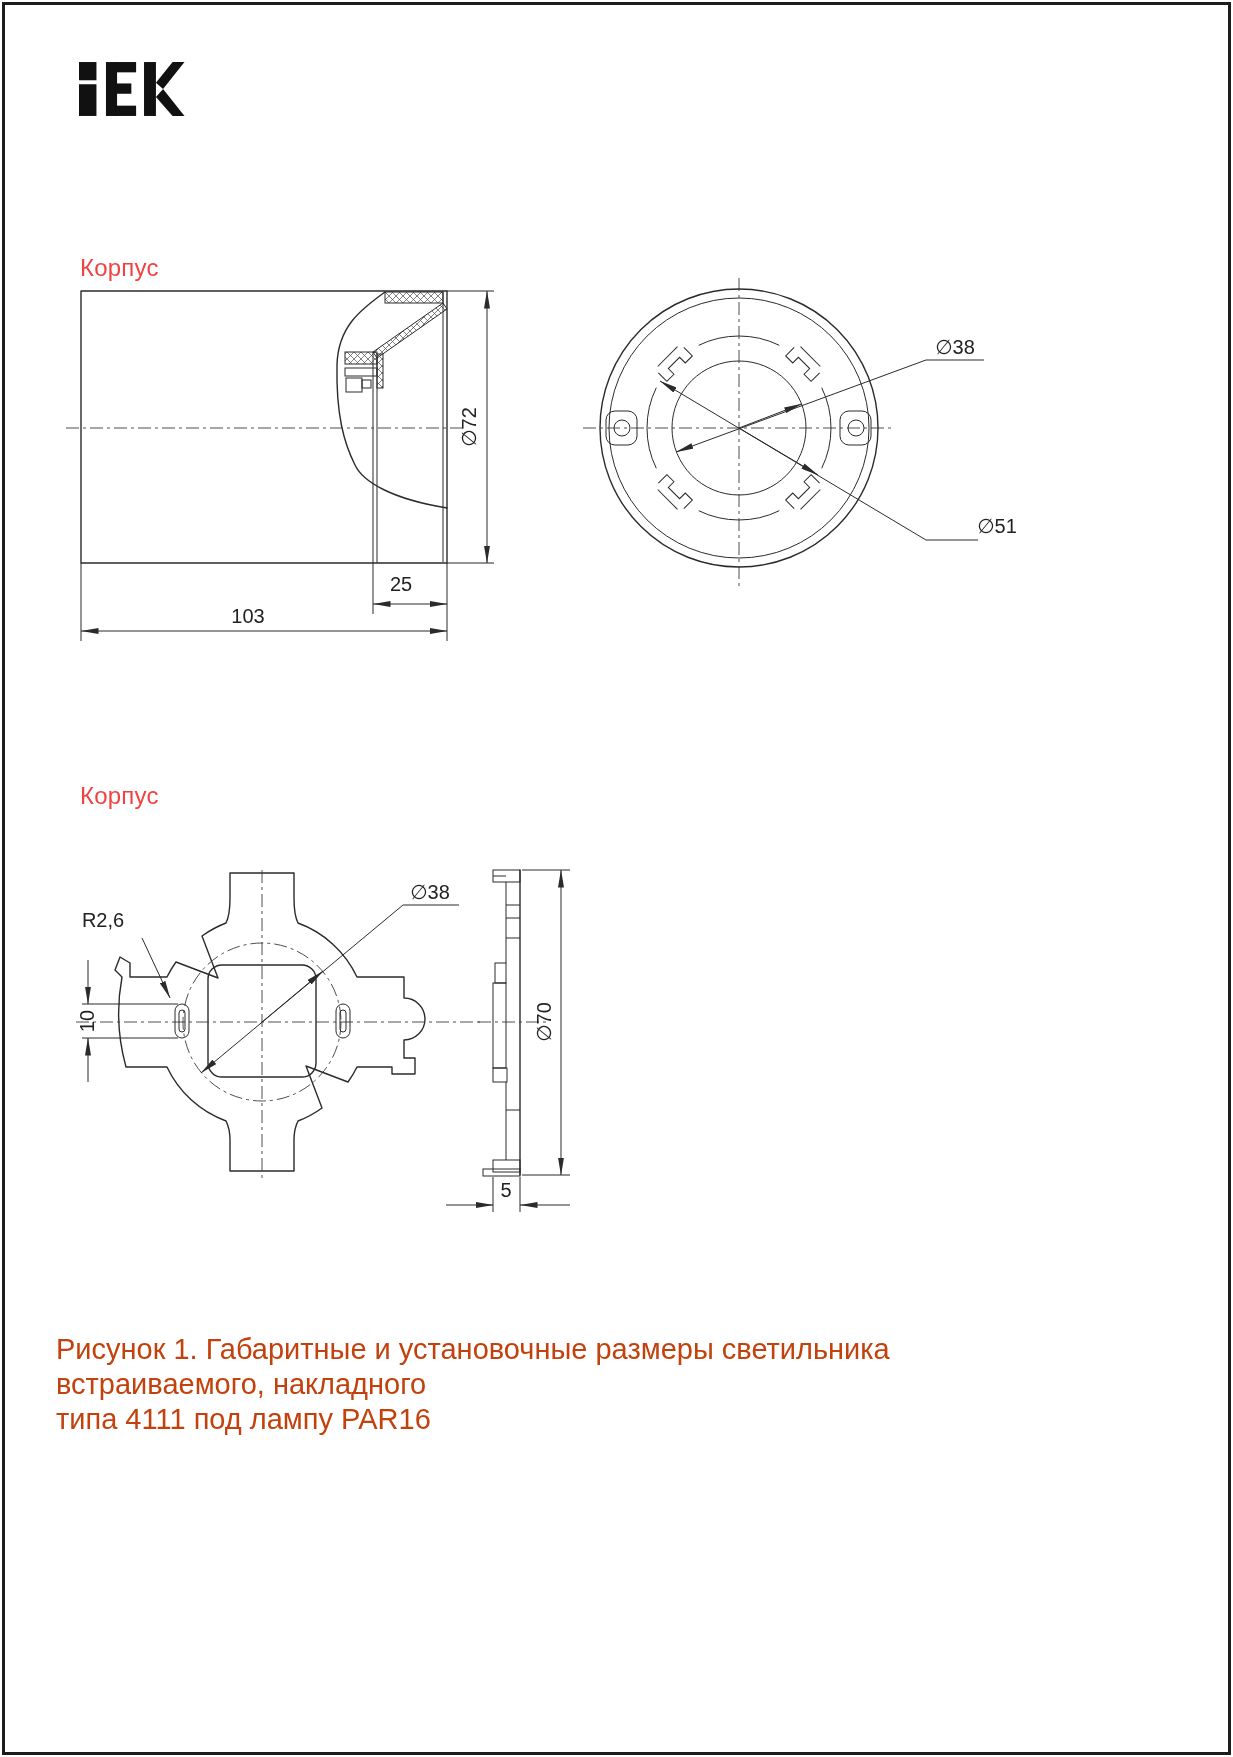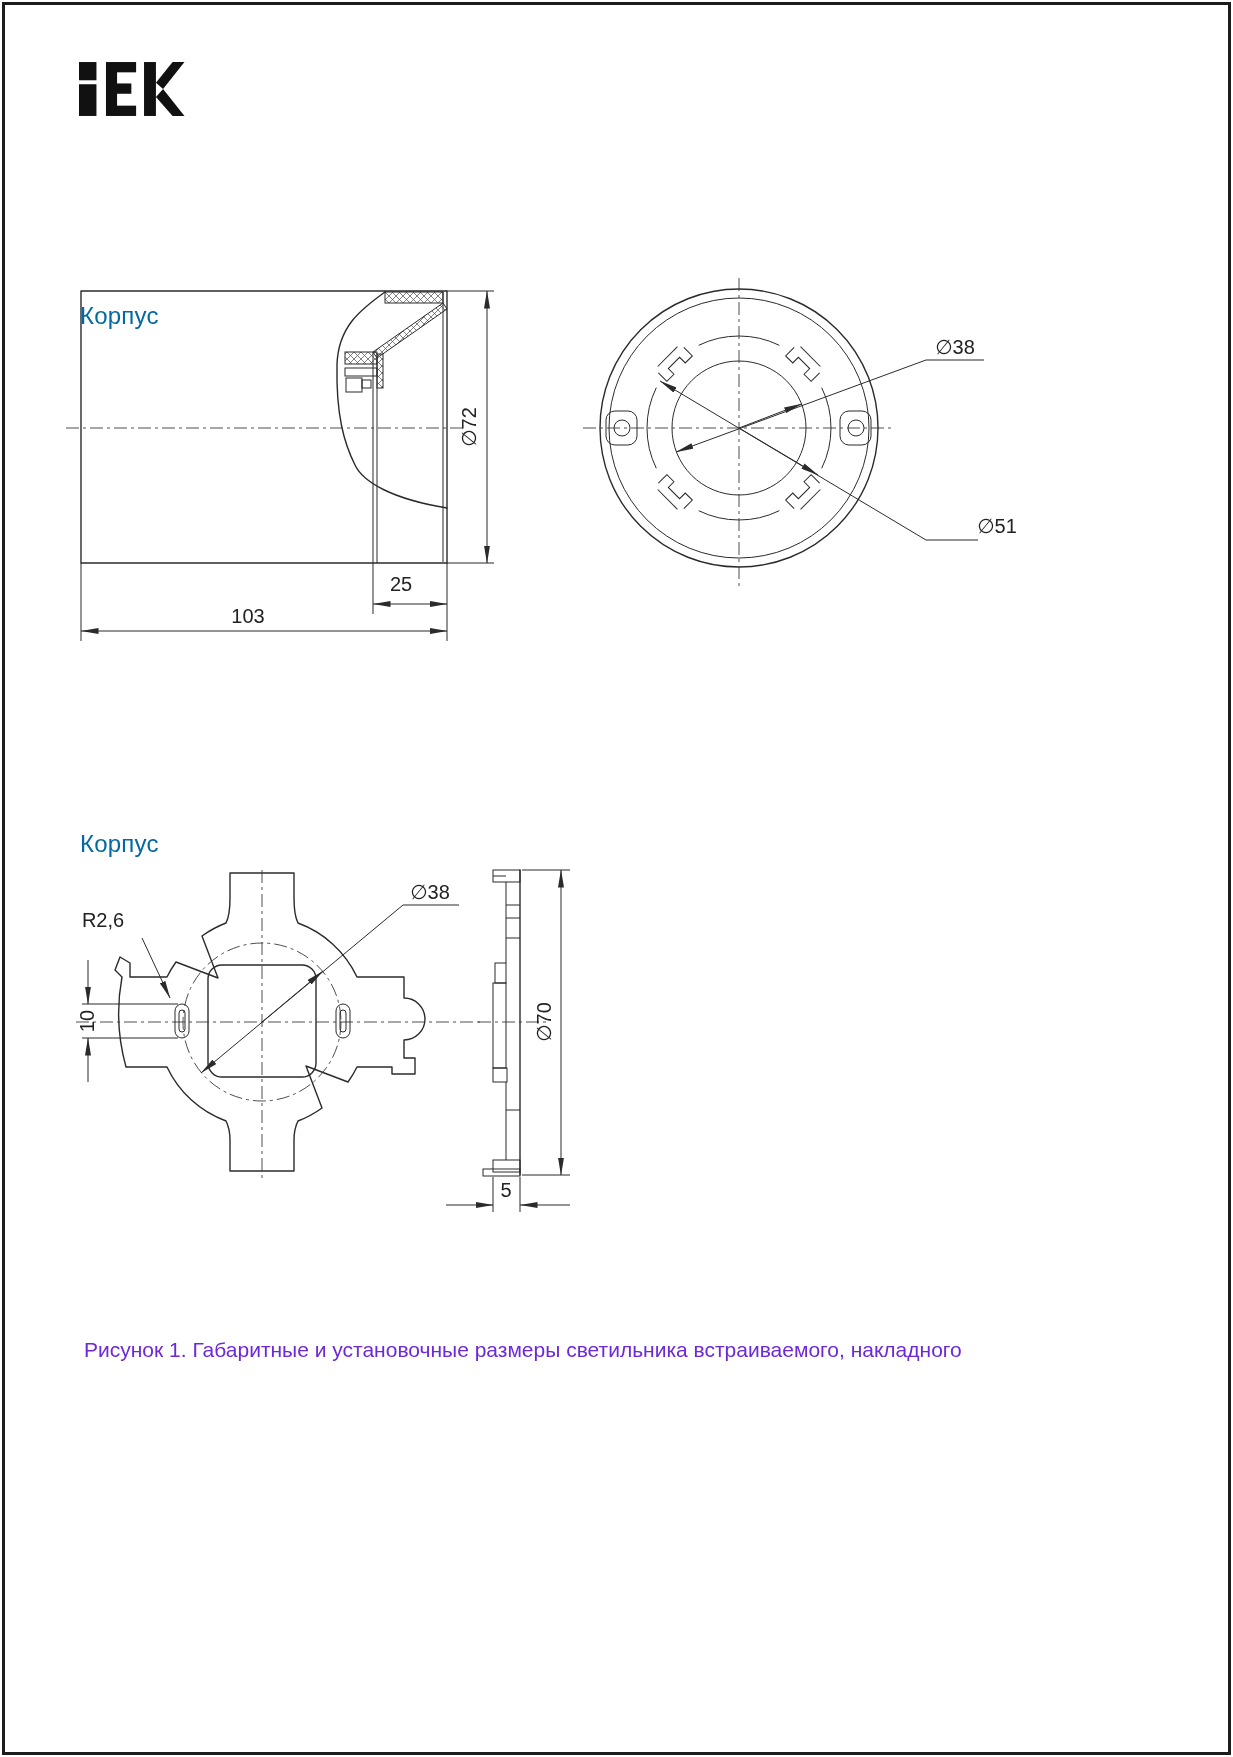--- a/index.html
+++ b/index.html
@@ -2,27 +2,27 @@
 <html><head>
 <meta charset="utf-8">
 <style>
   html,body{margin:0;padding:0;}
   body{
     width:1233px;height:1757px;position:relative;background:#ffffff;
     font-family:"Liberation Sans", sans-serif;color:#1c1c1c;overflow:hidden;
   }
   .frame{position:absolute;inset:2px;border:3px solid #1c1c1c;pointer-events:none;}
   .abs{position:absolute;}
-  .sec-title{position:absolute;font-size:24px;color:#0369a1;letter-spacing:.2px;margin-top:48px;}
+  .sec-title{position:absolute;font-size:24px;color:#ef4444;letter-spacing:.2px;}
   .dim{
     position:absolute;font-size:20px;color:#222;white-space:nowrap;
     transform:translate(-50%,-50%);
   }
   .dim.rot{transform:translate(-50%,-50%) rotate(-90deg);}
-  .caption{position:absolute;left:84px;top:1332px;width:900px;font-size:21px;line-height:35px;color:#6d28d9;}
+  .caption{position:absolute;left:56px;top:1332px;width:900px;font-size:29px;line-height:35px;color:#c2410c;}
   
   .ol{fill:none;stroke:#2b2b2b;stroke-width:1.4;stroke-linejoin:round;stroke-linecap:round;}
   .tn{fill:none;stroke:#2b2b2b;stroke-width:1;}
   .cl{fill:none;stroke:#3a3a3a;stroke-width:0.9;stroke-dasharray:13 4 3 4;}
   .dl{fill:none;stroke:#2b2b2b;stroke-width:1;}
   .hatch1{stroke:#2b2b2b;stroke-width:1;}
   .logo{position:absolute;left:79px;top:62px;}
 </style>
 </head>
 <body>
@@ -212,13 +212,14 @@
 </svg>
 
 <span class="dim" style="left:103px;top:920px;">R2,6</span>
 <span class="dim rot" style="left:87px;top:1021px;">10</span>
 <span class="dim" style="left:430px;top:892px;">∅38</span>
 <span class="dim rot" style="left:544px;top:1022px;">∅70</span>
 <span class="dim" style="left:506px;top:1190px;">5</span>
 
 <div class="caption">
   <div>Рисунок 1. Габаритные и установочные размеры светильника встраиваемого, накладного</div>
+  <div>типа 4111 под лампу PAR16</div>
 </div>
 
 </body></html>

